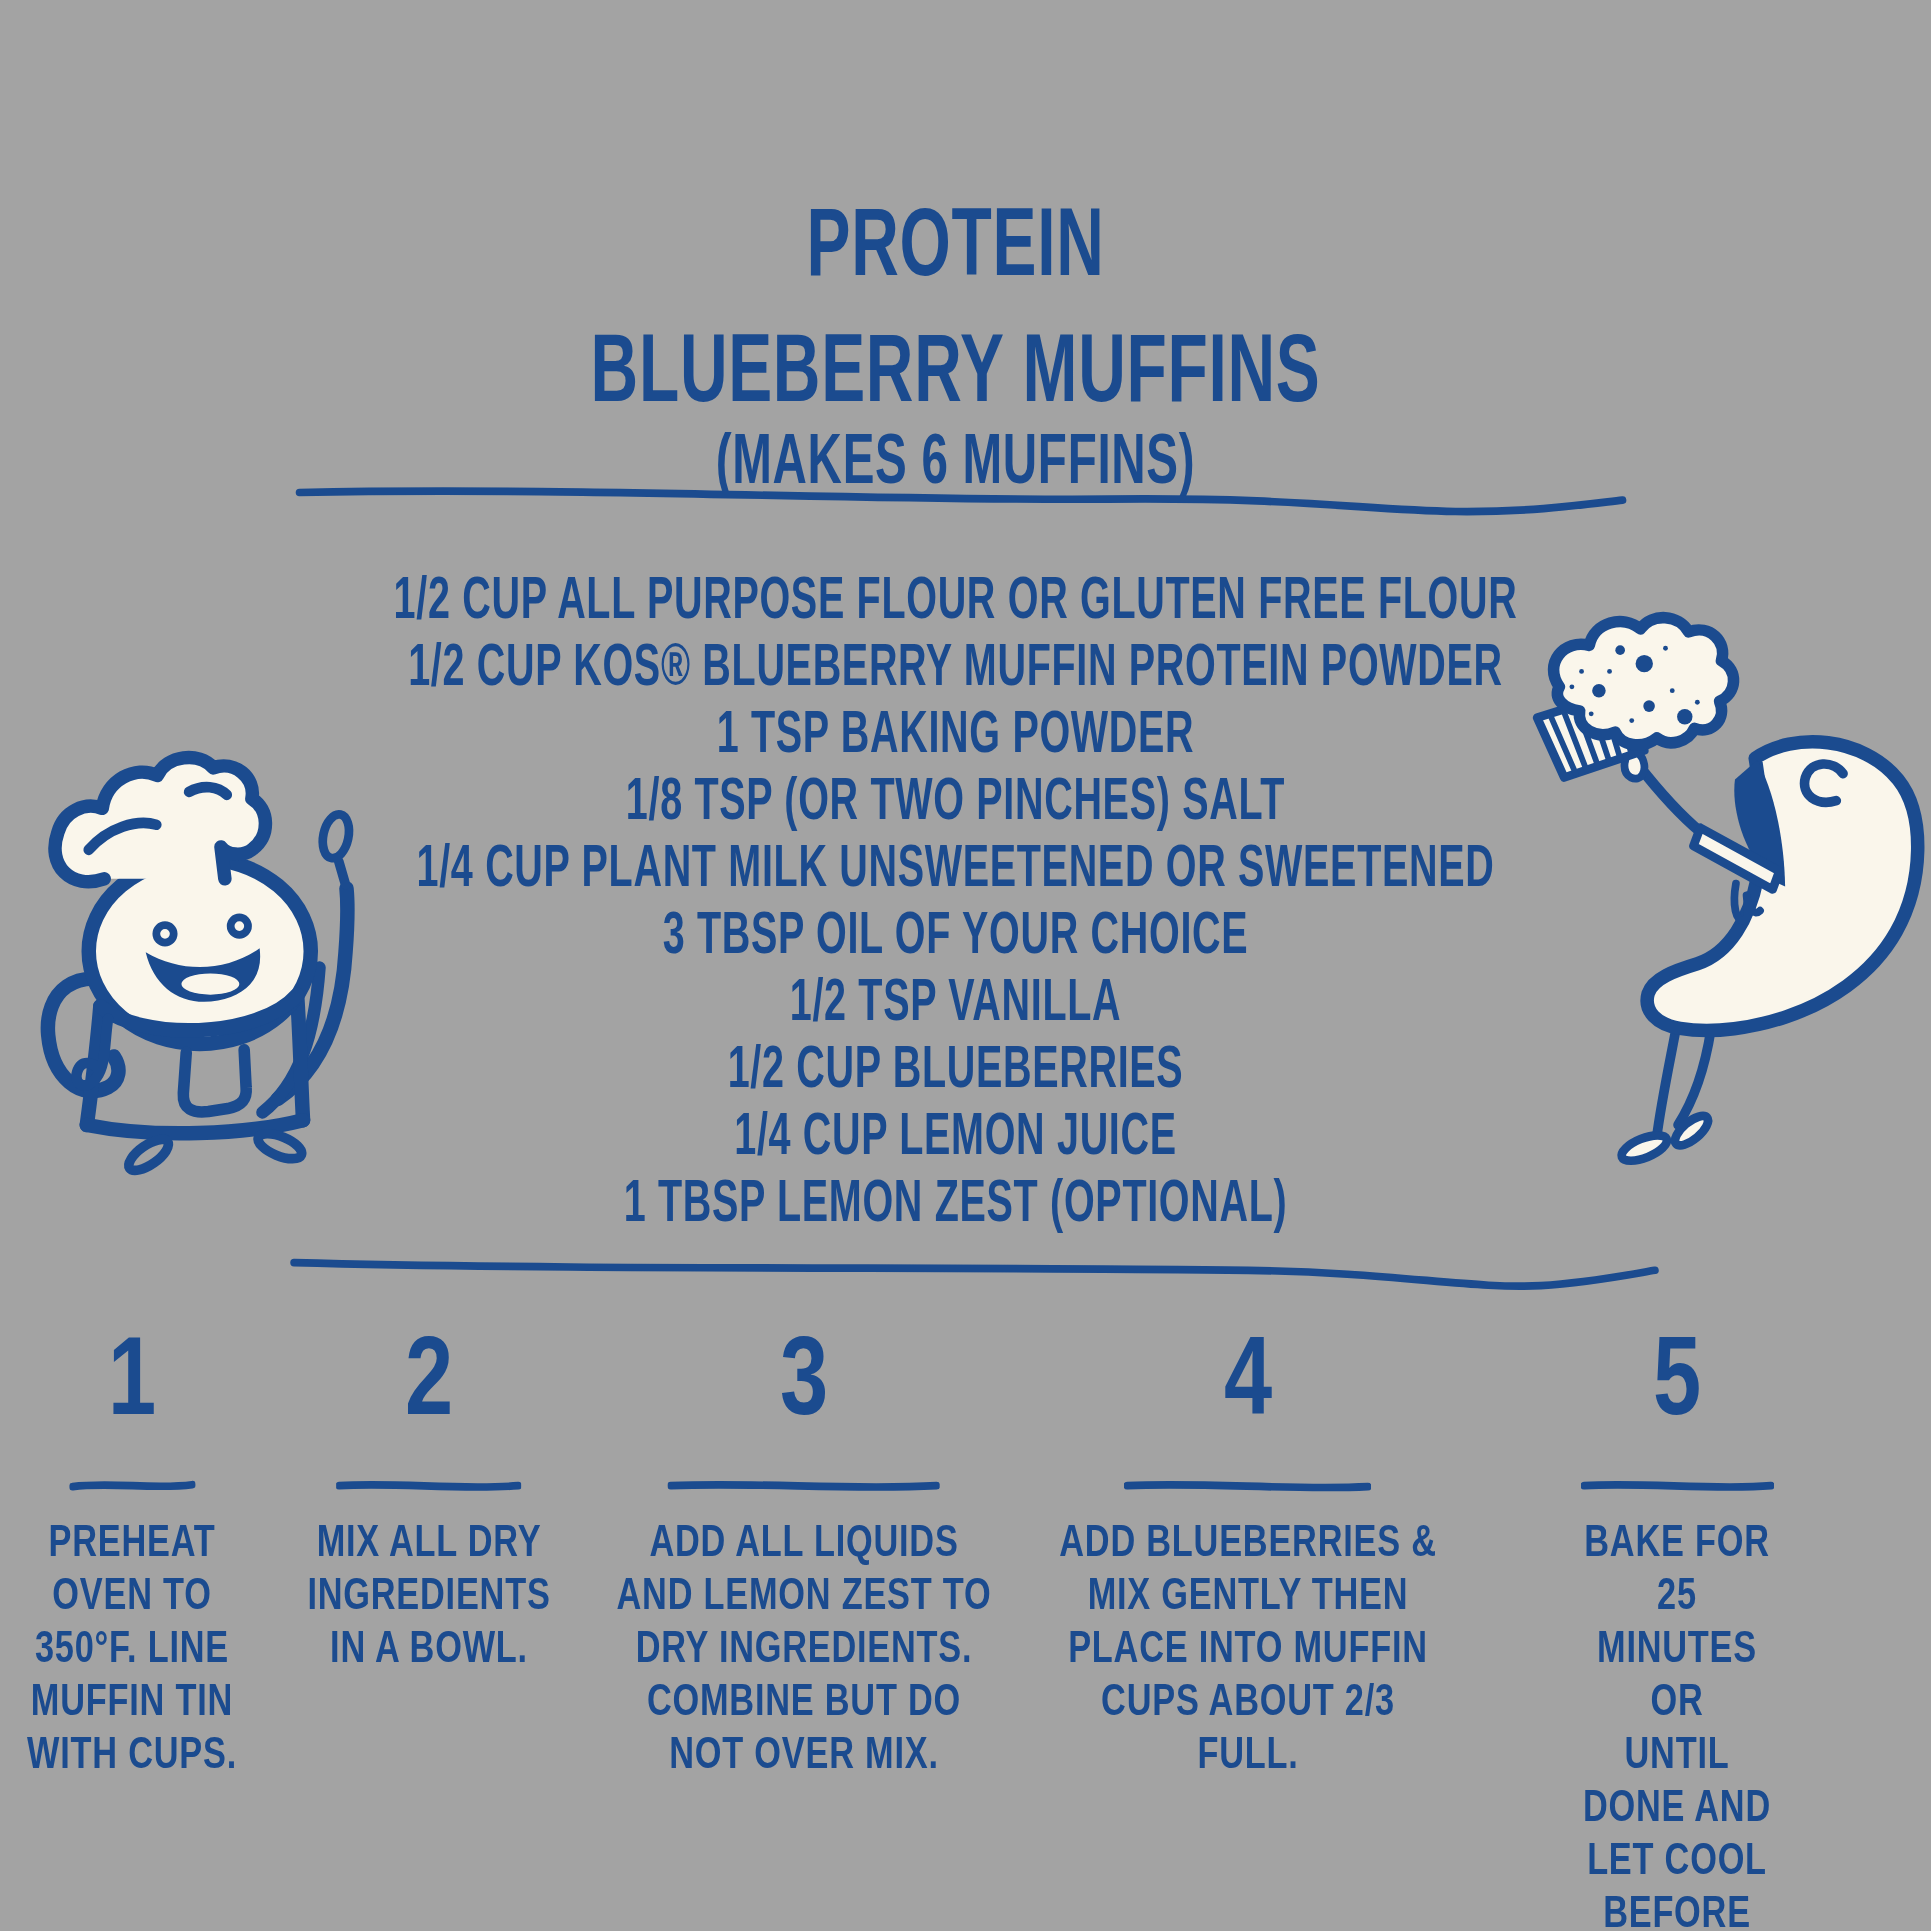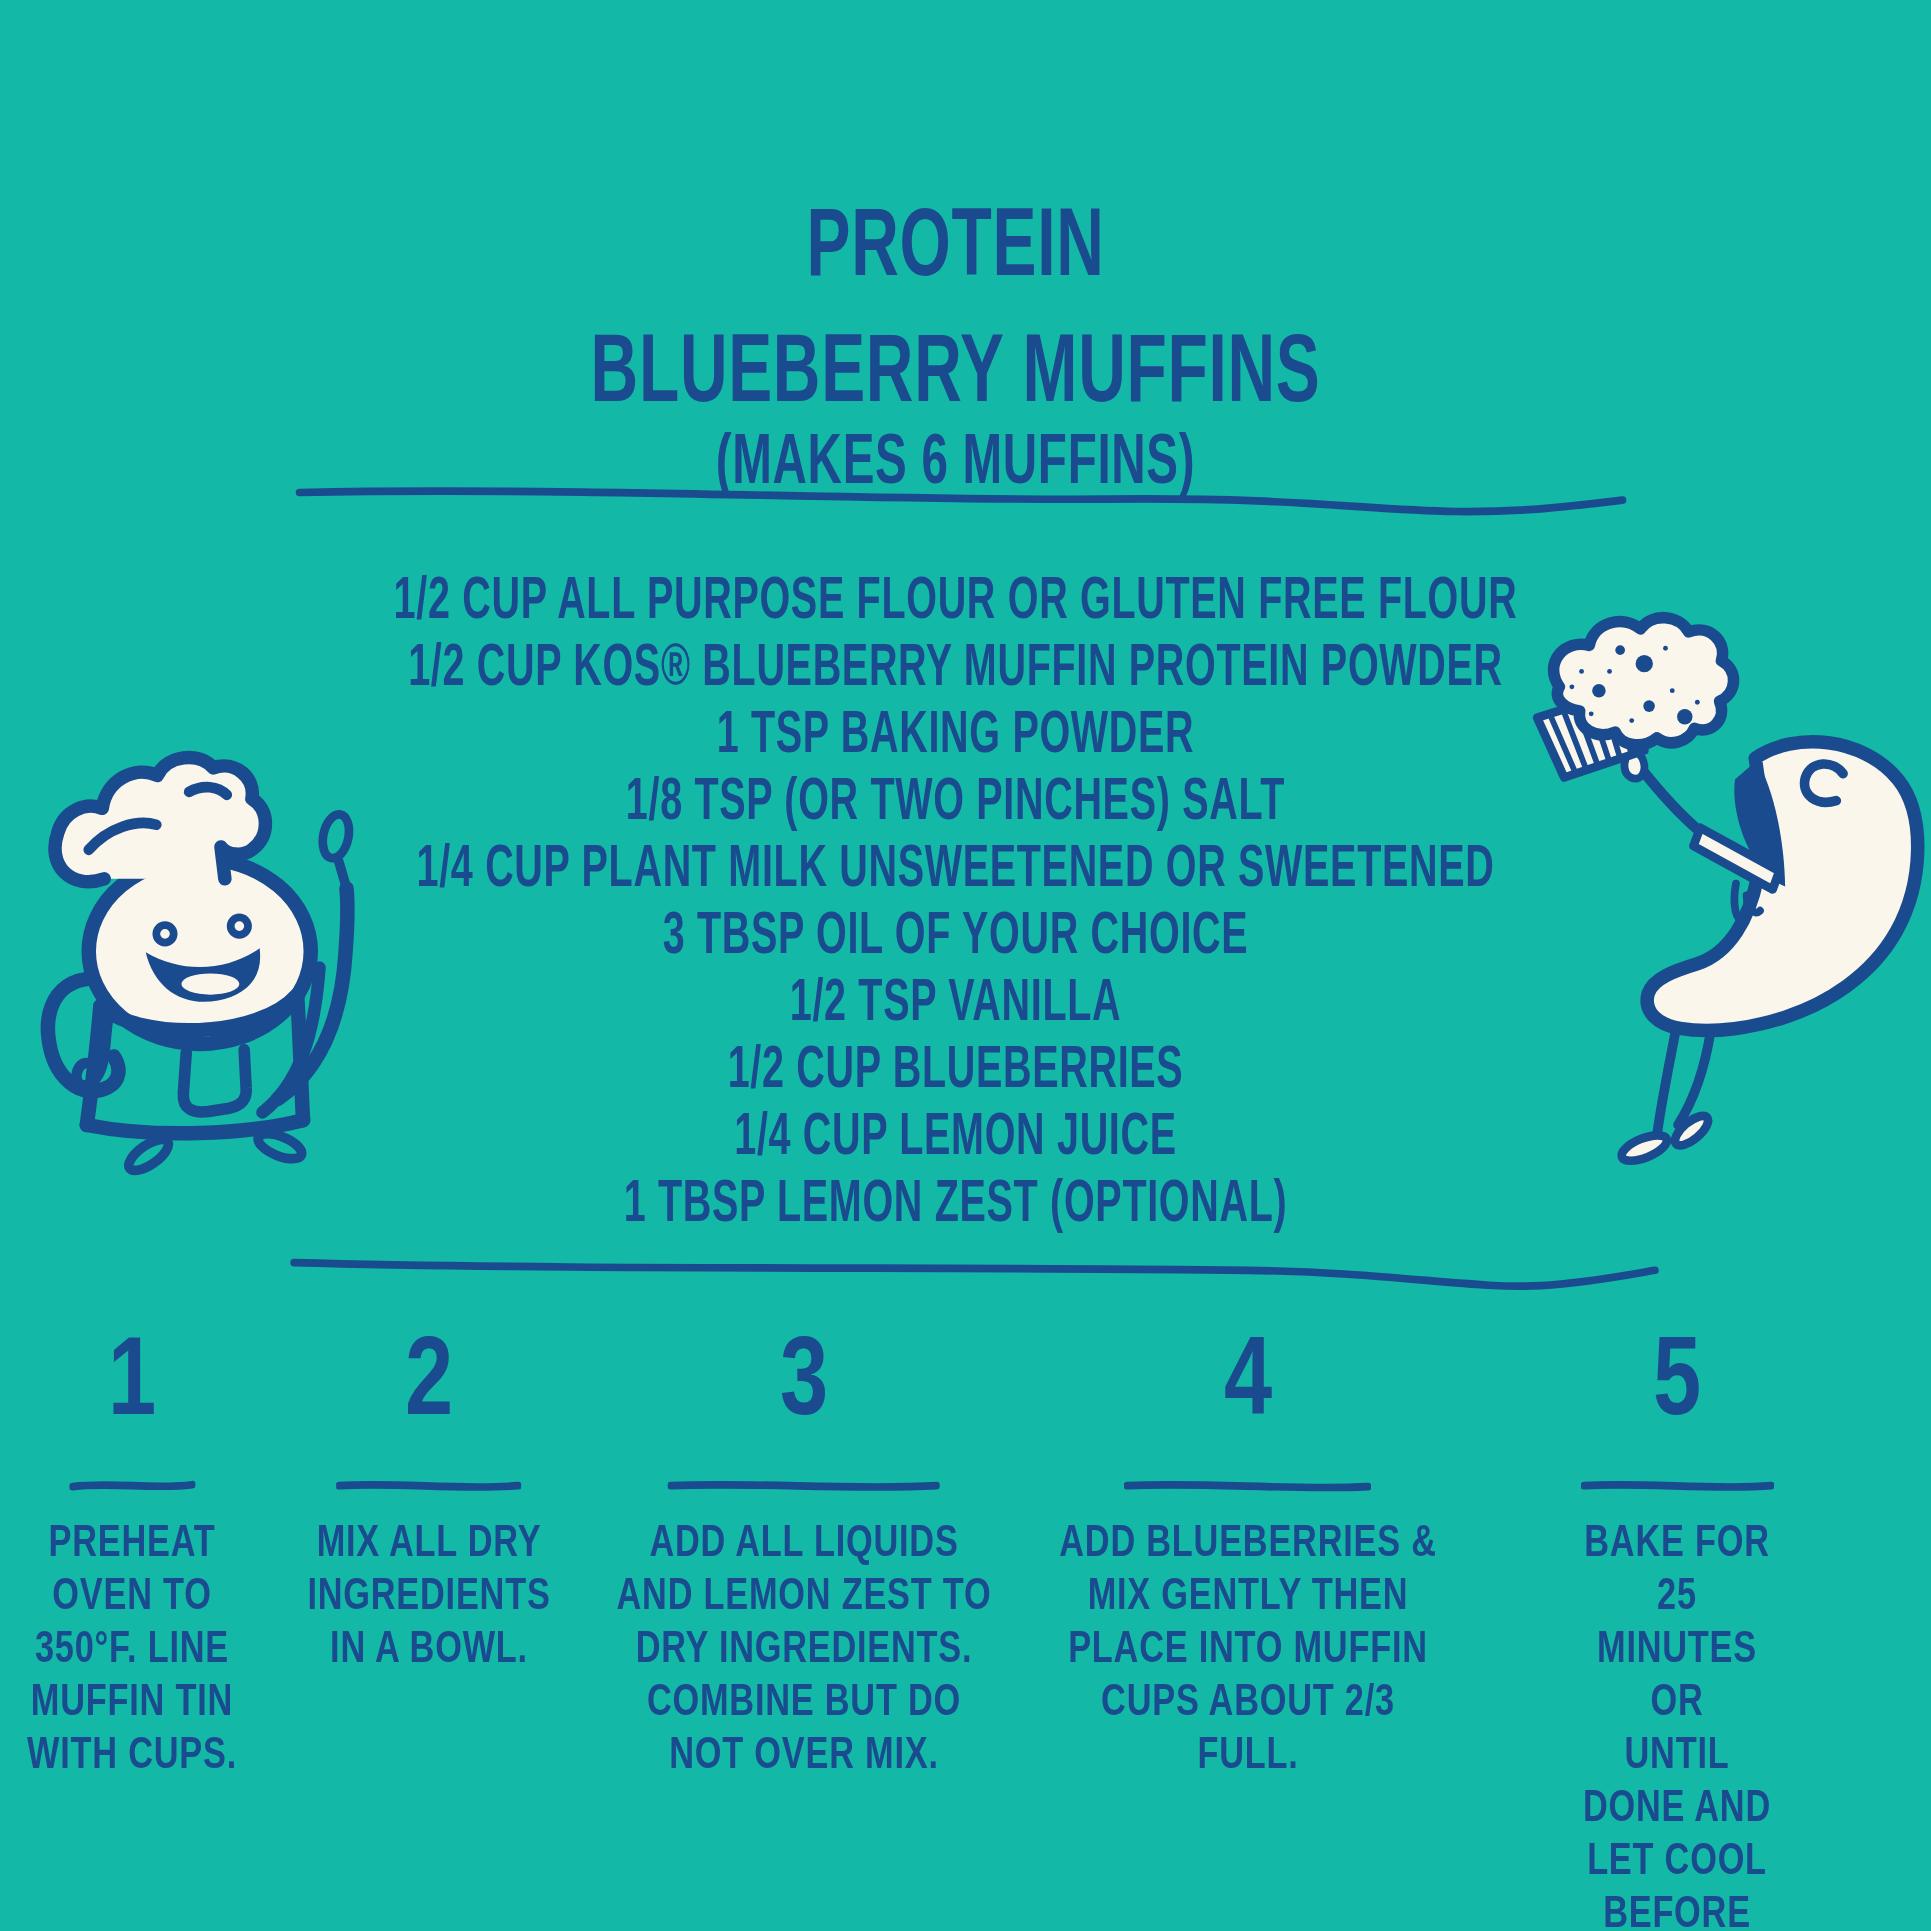--- a/index.html
+++ b/index.html
@@ -1,19 +1,19 @@
 <!DOCTYPE html>
 <html><head>
 <meta charset="utf-8">
 <style>
   html,body { margin:0; padding:0; }
   .canvas {
     position:relative;
     width:1931px; height:1931px;
-    background:#14b8a6;
+    background:#a3a3a3;
     color:#1B4B8F;
     font-family:"Liberation Sans", sans-serif;
     font-weight:bold;
     overflow:hidden;
   }
   .centered-block { position:absolute; left:-9.7px; width:1931px; text-align:center; }
 
   
   .title-block { top:179px; }
   .title-line { font-size:97px; line-height:126px; letter-spacing:1px; transform:scaleX(0.68); }

